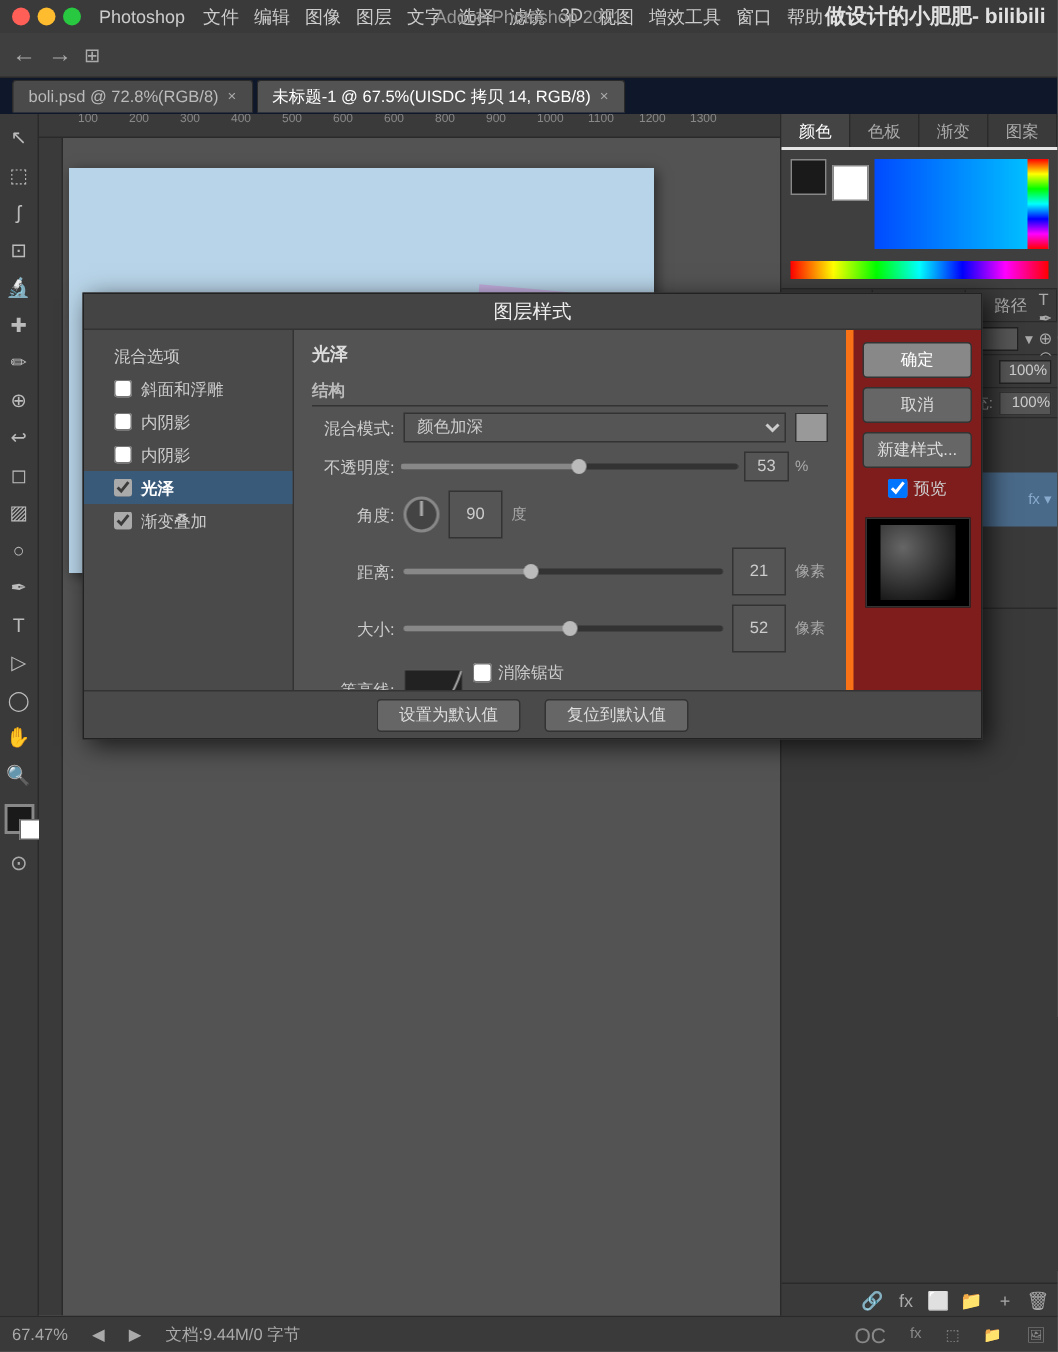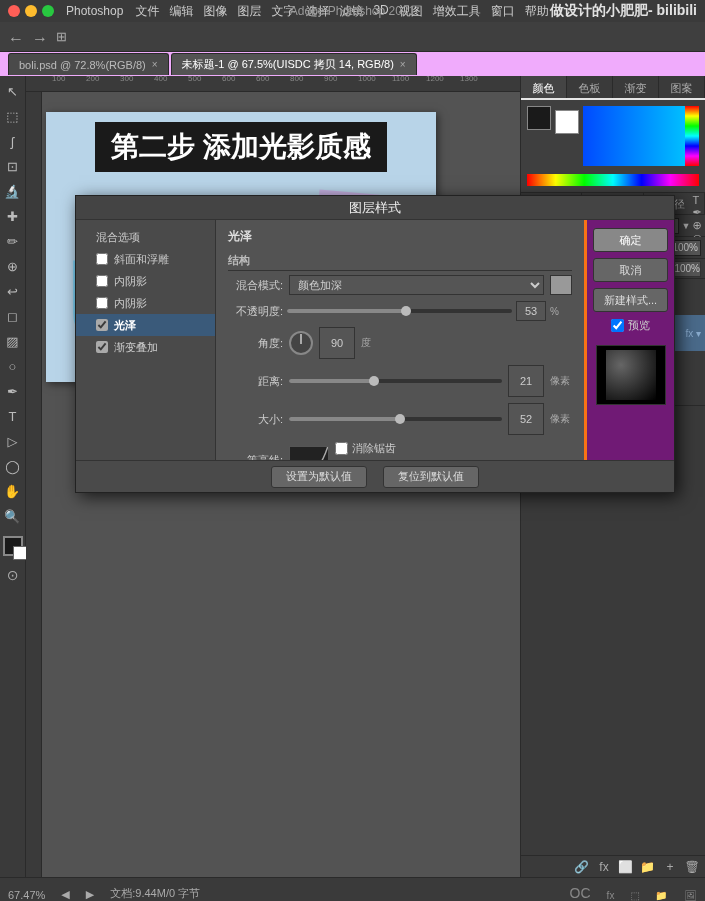--- a/index.html
+++ b/index.html
@@ -71,21 +71,21 @@
       align-items: center;
       padding: 0 8px;
       gap: 8px;
       border-bottom: 1px solid #2a2a2a;
     }
 
     
     .tabs-bar {
       width: 100%;
       height: 24px;
-      background: #f0abfc;
+      background: #0f172a;
       display: flex;
       align-items: center;
       padding-left: 8px;
       gap: 2px;
     }
     .tab {
       height: 22px;
       padding: 0 10px;
       background: #4a4a4a;
       border-radius: 3px 3px 0 0;
@@ -454,21 +454,20 @@
       cursor: pointer;
       color: #aaa;
     }
 
     
     .dialog-overlay {
       position: absolute;
       top: 0; left: 0; right: 0; bottom: 0;
       z-index: 100;
       pointer-events: none;
-      margin-left: 20px;
     }
     .dialog {
       position: absolute;
       top: 195px;
       left: 55px;
       width: 600px;
       background: #535353;
       border: 1px solid #222;
       box-shadow: 4px 4px 16px rgba(0,0,0,0.7);
       pointer-events: all;
@@ -649,22 +648,22 @@
       display: flex;
       align-items: center;
       gap: 4px;
       font-size: 11px;
       color: #ccc;
       margin-bottom: 3px;
     }
     
     .dialog-buttons {
       width: 90px;
-      background: #701a75;
-      border-left: 3px solid #f97316;
+      background: #7f1d1d;
+      border-left: 5px solid #f97316;
       padding: 8px 6px;
       display: flex;
       flex-direction: column;
       gap: 6px;
     }
     .dialog-btn {
       width: 100%;
       height: 24px;
       background: #666;
       border: 1px solid #333;
@@ -722,21 +721,21 @@
       font-size: 11px;
       cursor: pointer;
       border-radius: 3px;
     }
 
     
     .status-bar {
       height: 24px;
       background: #3a3a3a;
       display: flex;
-      align-items: flex-end;
+      align-items: center;
       padding: 0 8px;
       border-top: 1px solid #2a2a2a;
       gap: 16px;
       font-size: 11px;
       color: #aaa;
     }
   </style>
 </head>
 <body>
 
@@ -826,23 +825,20 @@
         <span class="ruler-mark" style="left:366px">1100</span>
         <span class="ruler-mark" style="left:400px">1200</span>
         <span class="ruler-mark" style="left:434px">1300</span>
       </div>
     </div>
 
     <div class="canvas-area">
       <div class="ruler-v"></div>
 
       <div class="canvas">
-        <div class="canvas-title-bar">
-          <div class="canvas-title">第二步 添加光影质感</div>
-        </div>
         <div class="letter-u">U</div>
         <div class="shape-rect"></div>
         <div class="shape-rounded"></div>
         <div class="letter-c">C</div>
 
         <div style="position:absolute;top:200px;left:185px;font-size:18px;color:#fff;pointer-events:none;">↖<span style="font-size:10px;vertical-align:sub;">⊕</span></div>
       </div>
     </div>
   </div>
 

